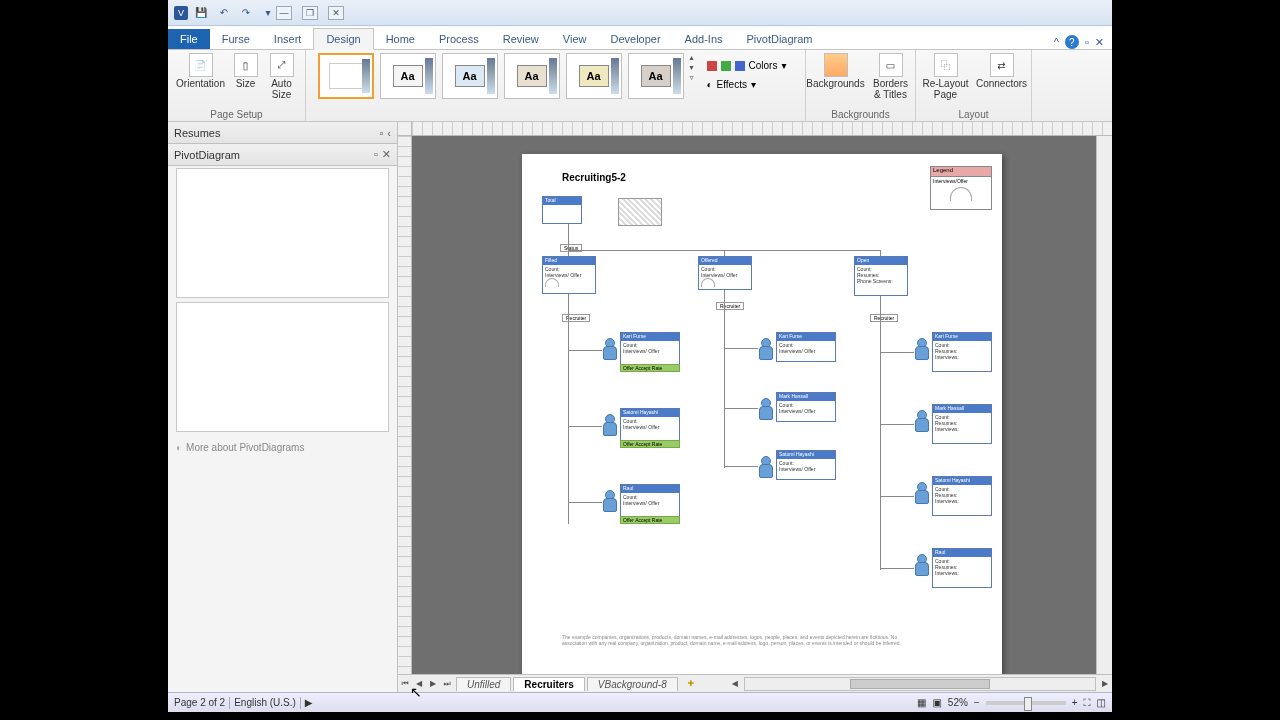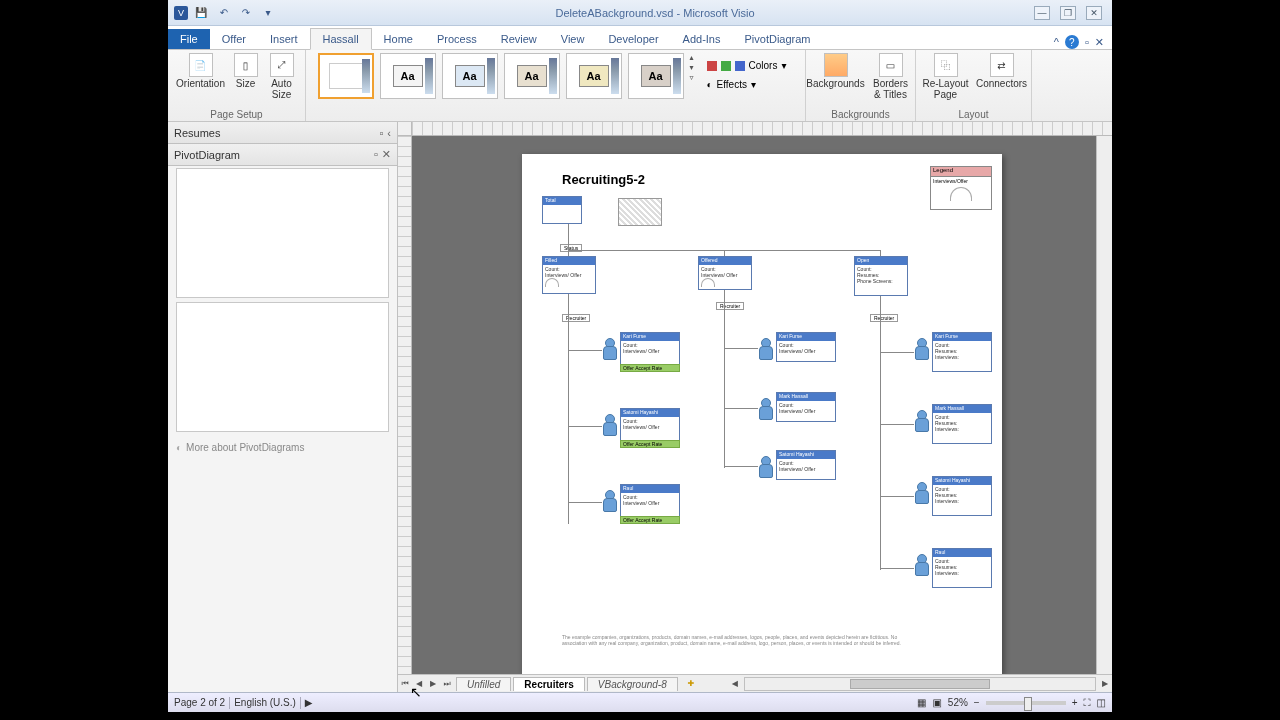--- a/index.html
+++ b/index.html
@@ -38,21 +38,21 @@
 .panel-box { margin:2px 8px; border:1px solid #c8c8c8; background:#fff; flex-shrink:0;}
 .more-link { padding:8px; color:#888; font-size:10px; display:flex; align-items:center; gap:4px;}
 .canvas-wrap { flex:1; display:flex; flex-direction:column; background:#e9e9e9; min-width:0;}
 .rulers-row { display:flex; height:14px;}
 .ruler-corner { width:14px; background:#f0f0f0; border-right:1px solid #bbb; border-bottom:1px solid #bbb;}
 .ruler-h { flex:1; background:#f0f0f0; border-bottom:1px solid #bbb; position:relative; overflow:hidden; font-size:7px; color:#666;}
 .ruler-v { width:14px; background:#f0f0f0; border-right:1px solid #bbb; position:relative; overflow:hidden; font-size:7px; color:#666;}
 .canvas-row { flex:1; display:flex; min-height:0;}
 .canvas-scroll { flex:1; position:relative; overflow:hidden; background:#6f6f6f;}
 .page { position:absolute; left:110px; top:18px; width:480px; height:520px; background:#fff; box-shadow:2px 2px 6px rgba(0,0,0,.4);}
-.page-title { position:absolute; left:40px; top:18px; font-size:13px; font-weight:bold;}
+.page-title { position:absolute; left:40px; top:18px; font-size:10px; font-weight:bold;}
 .legend { position:absolute; right:10px; top:12px; width:62px; height:44px; border:1px solid #888;}
 .legend-hdr { height:10px; background:#e7a8a8; border-bottom:1px solid #888; font-size:6px; padding:0 2px;}
 .node { position:absolute; border:1px solid #5a7ab0; background:#fff;}
 .node-hdr { height:8px; background:#4a7ac8; font-size:5px; color:#fff; padding:0 2px; overflow:hidden;}
 .node-body { font-size:5px; color:#333; padding:1px 2px;}
 .gauge { width:22px; height:14px; border:1px solid #aaa; border-radius:11px 11px 0 0; border-bottom:none; display:inline-block;}
 .person { position:absolute; width:14px; height:20px;}
 .person::before { content:''; position:absolute; top:0; left:3px; width:8px; height:8px; background:#6aa0d8; border-radius:50%; border:1px solid #4878a8;}
 .person::after { content:''; position:absolute; top:8px; left:1px; width:12px; height:12px; background:#6aa0d8; border-radius:4px 4px 2px 2px; border:1px solid #4878a8;}
 .statuslabel { position:absolute; border:1px solid #999; background:#fff; font-size:5px; padding:0 3px;}
@@ -80,33 +80,32 @@
 <div class="app-window">
 
   <div class="titlebar">
     <div class="qat">
       <span class="visio-icon">V</span>
       <span class="qat-btn">💾</span>
       <span class="qat-btn">↶</span>
       <span class="qat-btn">↷</span>
       <span class="qat-btn">▾</span>
     </div>
-    <div class="title">DeleteABackground.vsd - Microsoft Visio</div>
     <div class="wincontrols">
       <span class="winbtn">—</span>
       <span class="winbtn">❐</span>
       <span class="winbtn">✕</span>
     </div>
   </div>
 
   <div class="ribbon-tabs">
     <div class="ribbon-tab file">File</div>
-    <div class="ribbon-tab">Offer</div>
+    <div class="ribbon-tab">Furse</div>
     <div class="ribbon-tab">Insert</div>
-    <div class="ribbon-tab active">Hassall</div>
+    <div class="ribbon-tab active">Design</div>
     <div class="ribbon-tab">Home</div>
     <div class="ribbon-tab">Process</div>
     <div class="ribbon-tab">Review</div>
     <div class="ribbon-tab">View</div>
     <div class="ribbon-tab">Developer</div>
     <div class="ribbon-tab">Add-Ins</div>
     <div class="ribbon-tab">PivotDiagram</div>
     <div class="ribbon-right">
       <span>^</span>
       <span style="color:#fff;background:#2a7ad2;border-radius:50%;width:14px;height:14px;display:flex;align-items:center;justify-content:center;font-size:10px;">?</span>

